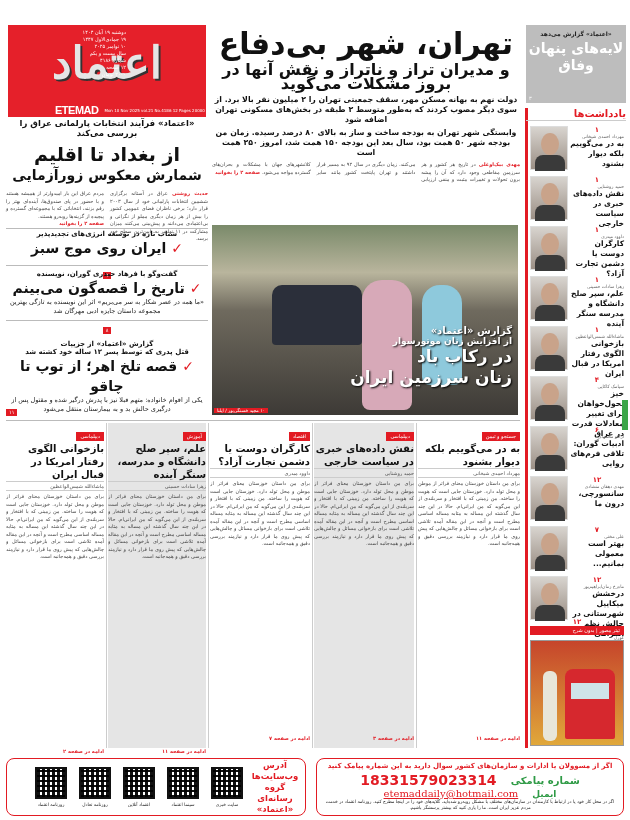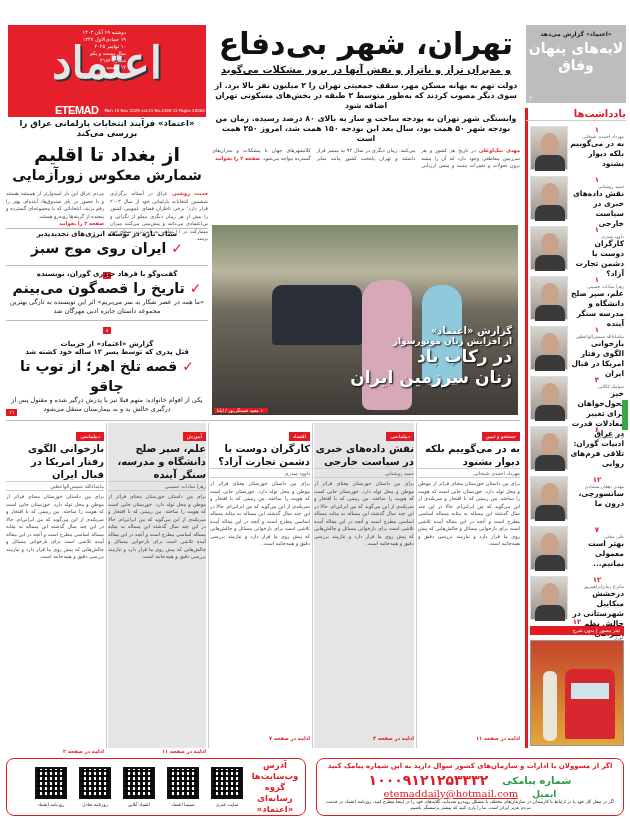--- a/index.html
+++ b/index.html
@@ -115,21 +115,21 @@
 <div class="abs" style="left:6px; top:340px; width:202px;">
   <div class="kicker" style="font-size:7px;">گزارش «اعتماد» از جزییات</div>
   <div class="kicker" style="font-size:7px;">قتل پدری که توسط پسر ۱۲ ساله خود کشته شد</div>
   <div class="headline" style="font-size:14px; line-height:20px;"><span class="check">✓ </span><span>قصه تلخ اهر؛ از توپ تا چاقو</span></div>
   <div style="font-size:6.5px; text-align:center; line-height:9px; color:#222;">یکی از اقوام خانواده: متهم قبلا نیز با پدرش درگیر شده و مقتول پس از درگیری حالش بد و به بیمارستان منتقل می‌شود</div>
   <span class="page-chip" style="position:absolute; left:0; bottom:-2px;">۱۱</span>
 </div>
 
 <div class="abs" style="left:212px; top:25px; width:308px;">
   <div class="headline" style="font-size:30px; line-height:38px; font-weight:900;">تهران، شهر بی‌دفاع</div>
-  <div class="headline" style="font-size:10px; line-height:14px;text-decoration:underline;">و مدیران تراز و ناتراز و نقش آنها در بروز مشکلات می‌گوید</div>
+  <div class="headline" style="font-size:16px; line-height:14px;">و مدیران تراز و ناتراز و نقش آنها در بروز مشکلات می‌گوید</div>
   <div style="font-size:7.8px; font-weight:bold; line-height:10px; text-align:center; margin-top:4px;">دولت نهم به بهانه مسکن مهر، سقف جمعیتی تهران را ۲ میلیون نفر بالا برد. از سوی دیگر مصوب کردند که به‌طور متوسط ۲ طبقه در بخش‌های مسکونی تهران اضافه شود</div>
   <div style="font-size:7.8px; font-weight:bold; line-height:10px; text-align:center; margin-top:3px;">وابستگی شهر تهران به بودجه ساخت و ساز به بالای ۸۰ درصد رسیده. زمان من بودجه شهر ۵۰ همت بود، سال بعد این بودجه ۱۵۰ همت شد، امروز ۲۵۰ همت است</div>
   <div class="body-text" style="margin-top:3px; column-count:3; column-gap:6px; height:48px; overflow:hidden;">
     <span class="red" style="font-weight:bold;">مهدی بیک‌اوغلی</span>
     <span>در تاریخ هر کشور و هر سرزمین مقاطعی وجود دارد که آن را پیشه برون تحولات و تغییرات مثبت و منفی ارزیابی می‌کنند. زمان دیگری در سال ۹۲ به مسیر قرار داشتند و تهران پایتخت کشور مانند سایر کلانشهرهای جهان با مشکلات و بحران‌های گسترده مواجه می‌شود.</span>
     <span class="continue">صفحه ۲ را بخوانید</span>
   </div>
 </div>
 
 <div id="main-photo" class="abs">
@@ -342,20 +342,20 @@
   <div class="qr-item">
       <div class="qr"></div>
       <div class="qr-label">روزنامه اعتماد</div>
     </div>
 </div>
 
 <div class="footer-box" style="left:316px; width:308px; padding:3px 6px; text-align:center;">
   <div style="color:#e21b23; font-size:7px; font-weight:bold;">اگر از مسوولان یا ادارات و سازمان‌های کشور سوال دارید به این شماره پیامک کنید</div>
   <div style="display:flex; justify-content:center; align-items:center; gap:14px; margin-top:2px;">
     <span style="color:#2e9a45; font-size:10px; font-weight:bold;">شماره پیامکی</span>
-    <span style="color:#e21b23; font-size:14px; font-weight:bold; direction:ltr;">۱۰۰۰۹۱۲۱۲۵۳۳۳۲</span>
+    <span style="color:#e21b23; font-size:14px; font-weight:bold; direction:ltr;">18331579023314</span>
   </div>
   <div style="display:flex; justify-content:center; align-items:center; gap:14px;">
     <span style="color:#2e9a45; font-size:9px; font-weight:bold;">ایمیل</span>
     <span style="color:#e21b23; font-family:'DejaVu Serif', serif; font-size:10px; direction:ltr;text-decoration:underline;">etemaddaily@hotmail.com</span>
   </div>
   <div style="font-size:4.5px; line-height:6px; color:#222;">اگر در محل کار خود یا در ارتباط با کارمندان در سازمان‌های مختلف با مشکل روبه‌رو شده‌اید، گلایه‌های خود را در اینجا مطرح کنید. روزنامه اعتماد در خدمت مردم عزیز ایران است. ما را یاری کنید که بیشتر پرسشگر باشیم.</div>
 </div>
 
 </body></html>

